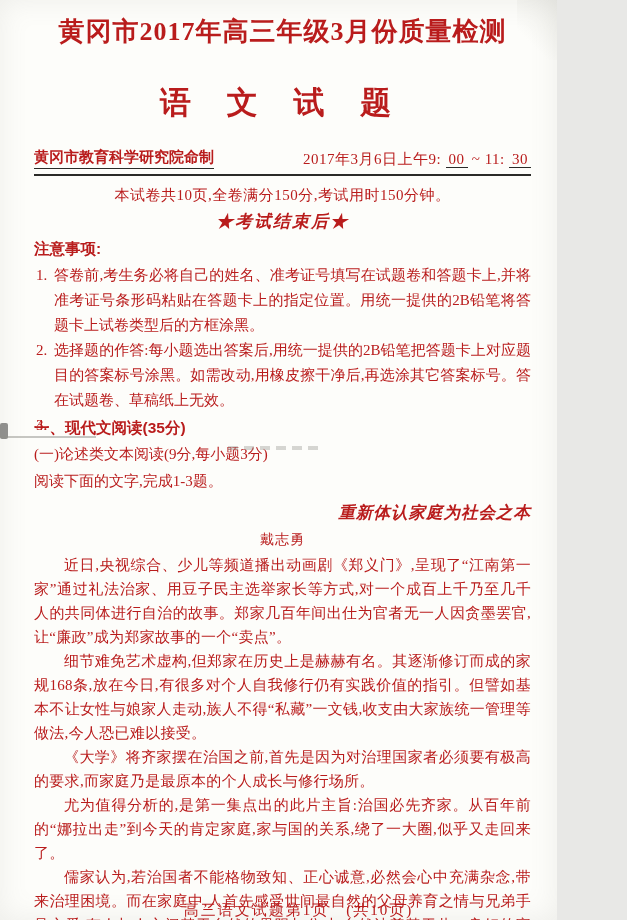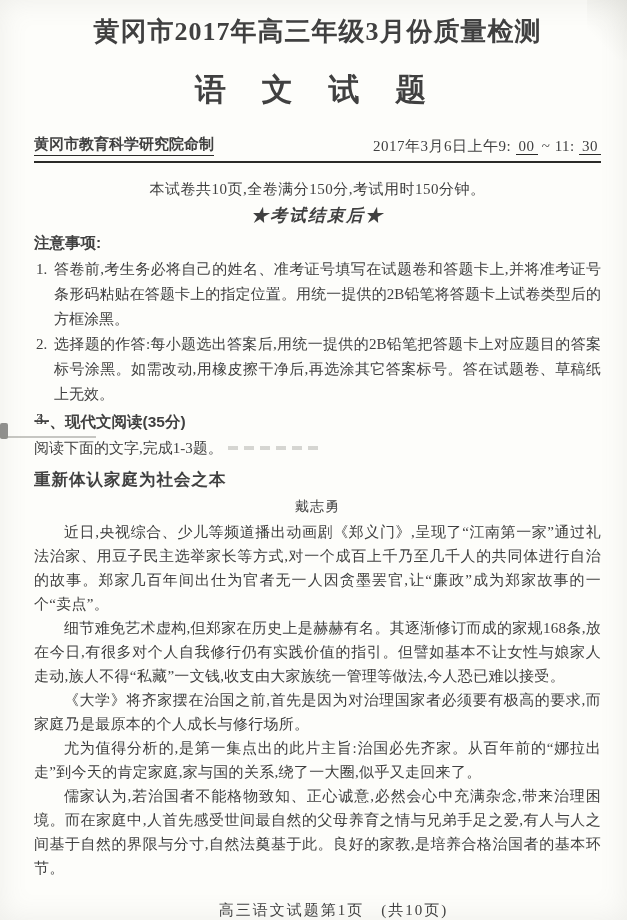--- a/index.html
+++ b/index.html
@@ -3,42 +3,42 @@
 <meta charset="utf-8">
 <style>
   * { margin:0; padding:0; box-sizing:border-box; }
   body {
     margin:0;
     background:#e8e8e6;
     font-family:"Liberation Serif","DejaVu Serif",serif;
   }
   .page {
     position:relative;
-    width:627px;
+    width:557px;
     height:920px;
     background:#fdfdfa;
-    color:#404040;
+    color:#b91c1c;
     overflow:hidden;
     box-shadow:inset 0 0 28px rgba(120,120,115,.12);
   }
   .inner { padding:10px 26px 0 34px; }
 
   .title-main {
     text-align:center;
     font-size:26px;
     font-weight:bold;
     letter-spacing:1px;
     margin-top:4px;
   }
   .title-sub {
     text-align:center;
     font-size:31px;
     font-weight:bold;
     letter-spacing:14px;
-    margin-top:20px;
+    margin-top:33px;
   }
   .header-row {
     display:flex;
     justify-content:space-between;
     align-items:flex-end;
     margin-top:24px;
     padding-bottom:5px;
     border-bottom:2px solid #2a2a28;
     font-size:15px;
     text-align:center;
@@ -47,21 +47,21 @@
     font-weight:bold;
     border-bottom:1.5px solid #2a2a28;
     padding-bottom:1px;
   }
   .exam-datetime { letter-spacing:.5px; }
   .time-blank { border-bottom:1.5px solid #2a2a28; padding:0 3px; }
 
   .exam-info {
     text-align:center;
     font-size:15px;
-    margin-top:17px;
+    margin-top:10px;
     letter-spacing:.5px;
   }
   .wish {
     text-align:center;
     font-size:17px;
     font-weight:bold;
     font-style:italic;
     margin-top:5px;
     letter-spacing:2px;
   }
@@ -93,25 +93,26 @@
     font-size:15.5px;
     font-weight:bold;
     margin-top:5px;
   }
   .part-sub, .part-instruction {
     font-size:15px;
     margin-top:4px;
     line-height:23px;
   }
   .passage-title {
-    text-align:left;
+    text-align:right;
     font-size:16.5px;
     font-weight:bold;
     margin-top:9px;
     letter-spacing:1px;
+    font-style:italic;
   }
   .passage-author {
     text-align:center;
     font-size:14px;
     margin-top:7px;
     letter-spacing:1px;
   }
   .passage-body { margin-top:4px; }
   .passage-body p {
     font-size:15px;
@@ -168,20 +169,21 @@
       </div>
       <div class="notice-item">
         <span class="notice-num">3.</span>
       </div>
       <div class="notice-item">
         <span class="notice-num">4.</span>
       </div>
     </div>
 
     <div class="part-heading">一、现代文阅读(35分)</div>
+    <div class="part-sub">(一)论述类文本阅读(9分,每小题3分)</div>
     <div class="part-instruction">阅读下面的文字,完成1-3题。</div>
 
     <div class="passage-title">重新体认家庭为社会之本</div>
     <div class="passage-author">戴志勇</div>
 
     <div class="passage-body">
       <p>近日,央视综合、少儿等频道播出动画剧《郑义门》,呈现了“江南第一家”通过礼法治家、用豆子民主选举家长等方式,对一个成百上千乃至几千人的共同体进行自治的故事。郑家几百年间出仕为官者无一人因贪墨罢官,让“廉政”成为郑家故事的一个“卖点”。</p>
       <p>细节难免艺术虚构,但郑家在历史上是赫赫有名。其逐渐修订而成的家规168条,放在今日,有很多对个人自我修行仍有实践价值的指引。但譬如基本不让女性与娘家人走动,族人不得“私藏”一文钱,收支由大家族统一管理等做法,今人恐已难以接受。</p>
       <p>《大学》将齐家摆在治国之前,首先是因为对治理国家者必须要有极高的要求,而家庭乃是最原本的个人成长与修行场所。</p>
       <p>尤为值得分析的,是第一集点出的此片主旨:治国必先齐家。从百年前的“娜拉出走”到今天的肯定家庭,家与国的关系,绕了一大圈,似乎又走回来了。</p>

